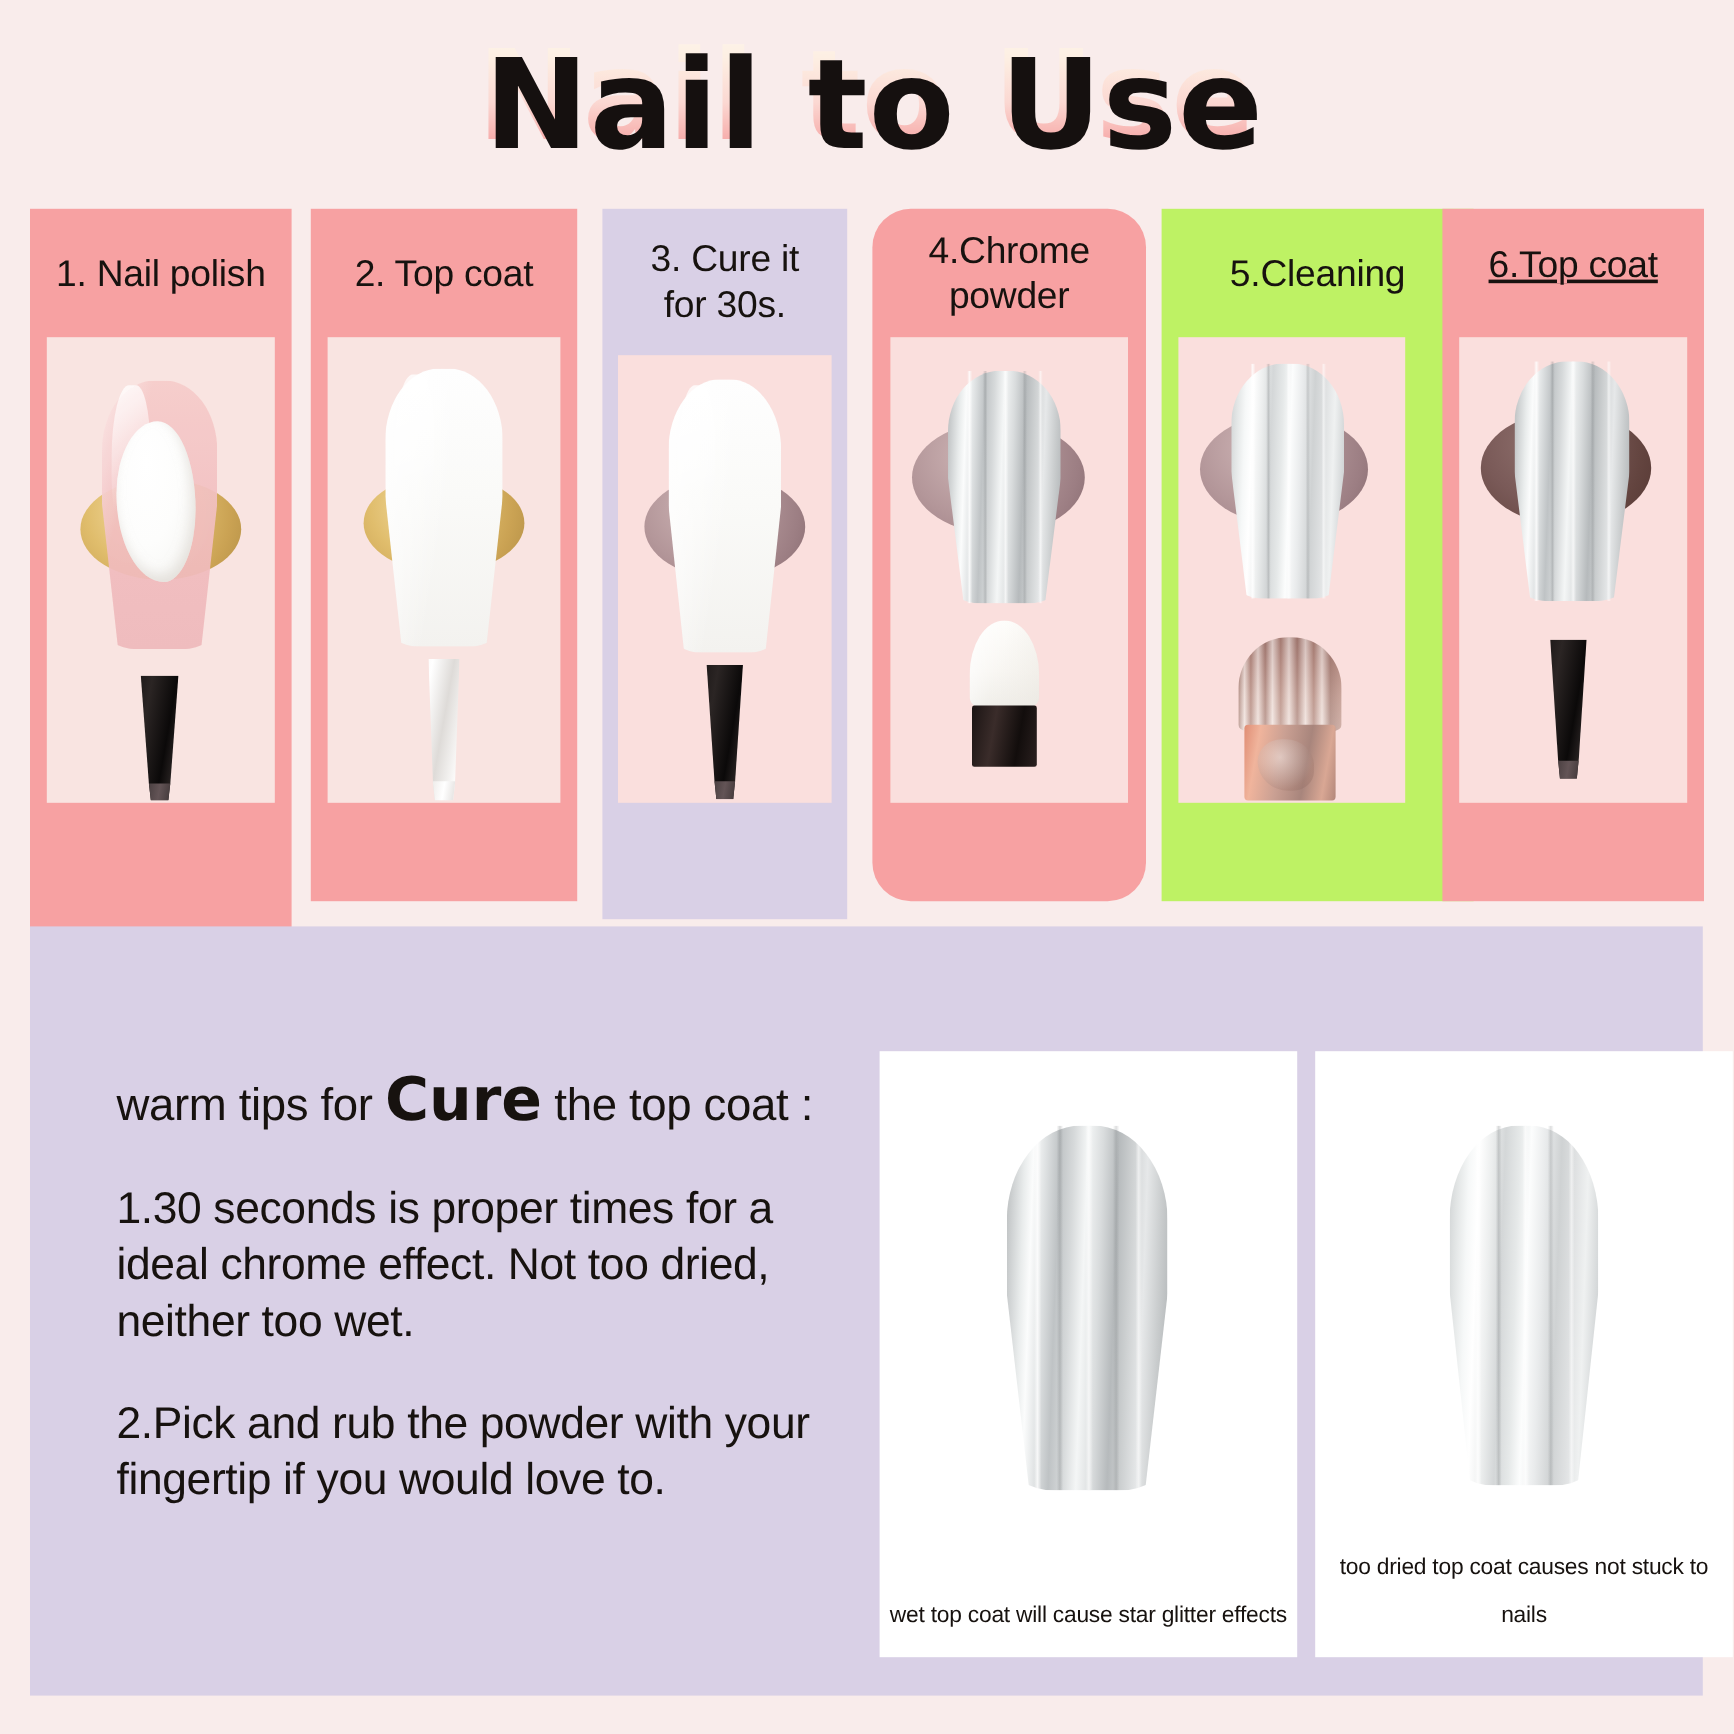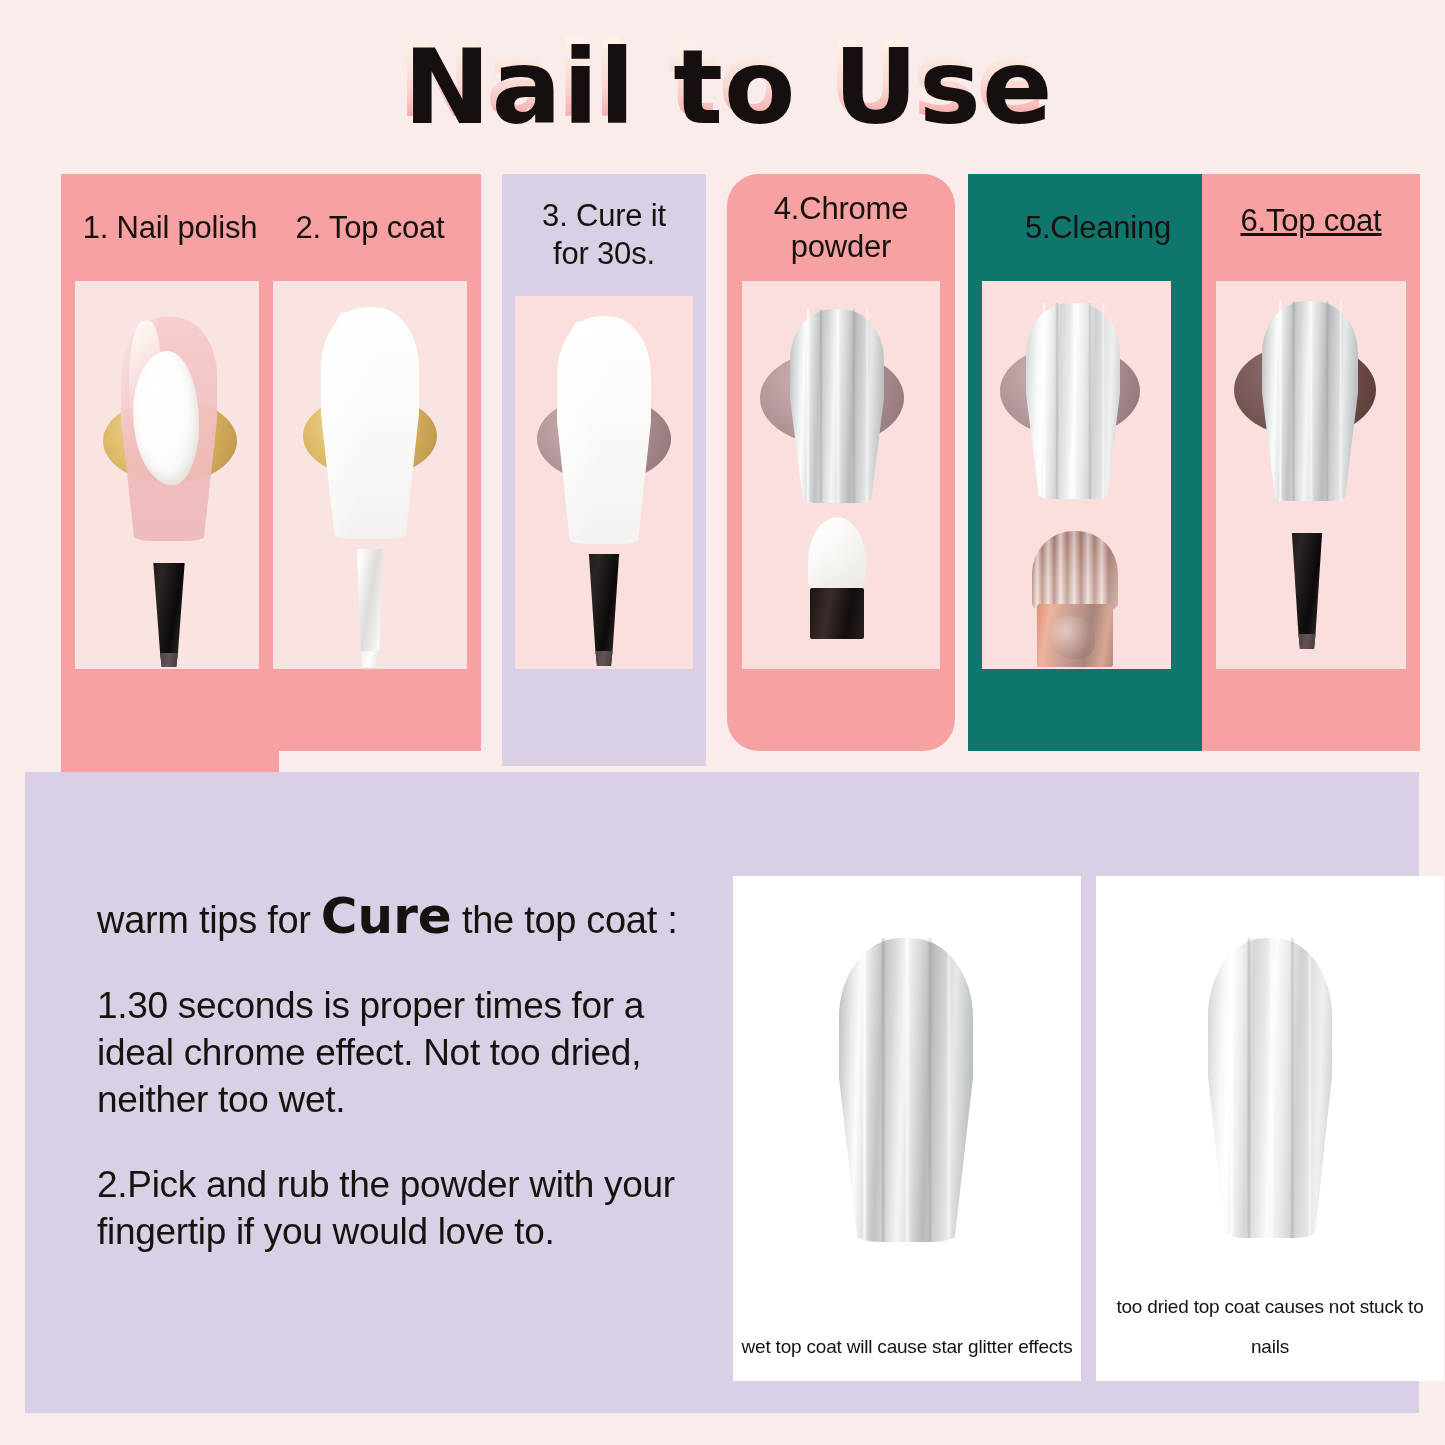--- a/index.html
+++ b/index.html
@@ -33,37 +33,37 @@
     display:flex;align-items:center;justify-content:center;
     text-align:center;
     font-size:31px;line-height:38px;color:#17120f;
     font-family:"Liberation Sans", sans-serif;
     letter-spacing:-0.2px;
     padding:0 4px;box-sizing:border-box;
   }
   .card .panel{position:absolute;overflow:hidden;}
 
   
-  .c1{left:25px;width:218px;height:720px;background:#f7a1a2;margin-left:36px;}
+  .c1{left:25px;width:218px;height:720px;background:#f7a1a2;}
   .c1 .hdr{height:107px;}
   .c1 .panel{left:14px;top:107px;width:190px;height:388px;background:#f9e4e1;}
 
   .c2{left:259px;width:222px;height:577px;background:#f7a1a2;}
   .c2 .hdr{height:107px;border-radius:16px;}
   .c2 .panel{left:14px;top:107px;width:194px;height:388px;background:#f9e4e1;}
 
   .c3{left:502px;width:204px;height:592px;background:#d9d0e6;}
   .c3 .hdr{height:122px;}
   .c3 .panel{left:13px;top:122px;width:178px;height:373px;background:#fadfdd;}
 
   .c4{left:727px;width:228px;height:577px;background:#f7a1a2;border-radius:32px;}
   .c4 .hdr{height:107px;}
   .c4 .panel{left:15px;top:107px;width:198px;height:388px;background:#fadfdd;}
 
-  .c5{left:968px;width:260px;height:577px;background:#0f766e;}
+  .c5{left:968px;width:260px;height:577px;background:#bef264;}
   .c5 .hdr{height:107px;}
   .c5 .panel{left:14px;top:107px;width:189px;height:388px;background:#fadfdd;}
 
   .c6{left:1202px;width:218px;height:577px;background:#f7a1a2;}
   .c6 .hdr{height:93px;text-decoration:underline;}
   .c6 .panel{left:14px;top:107px;width:190px;height:388px;background:#fadfdd;}
 
   
   .scene{position:absolute;left:0;top:0;width:100%;height:100%;}
 

